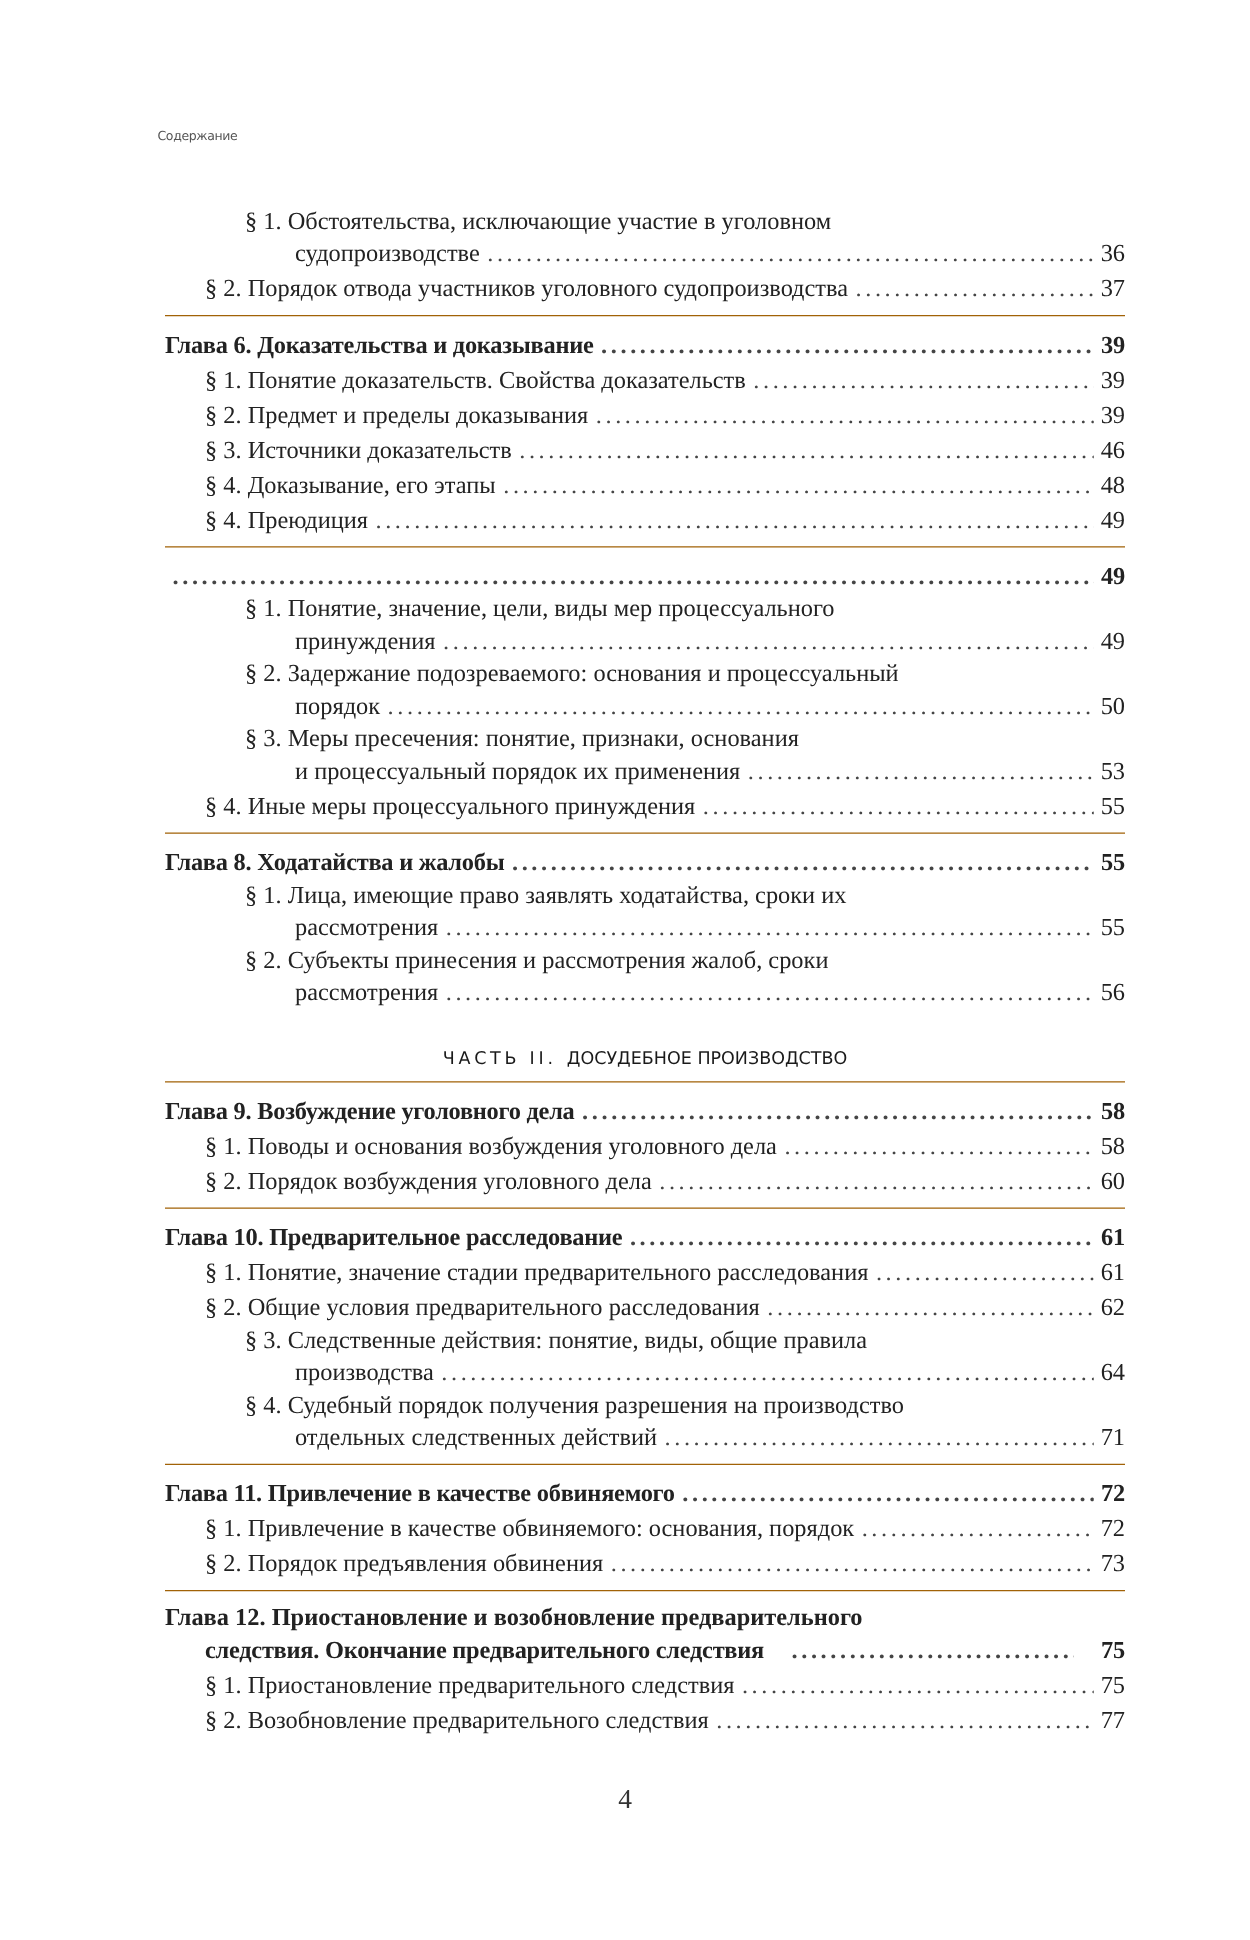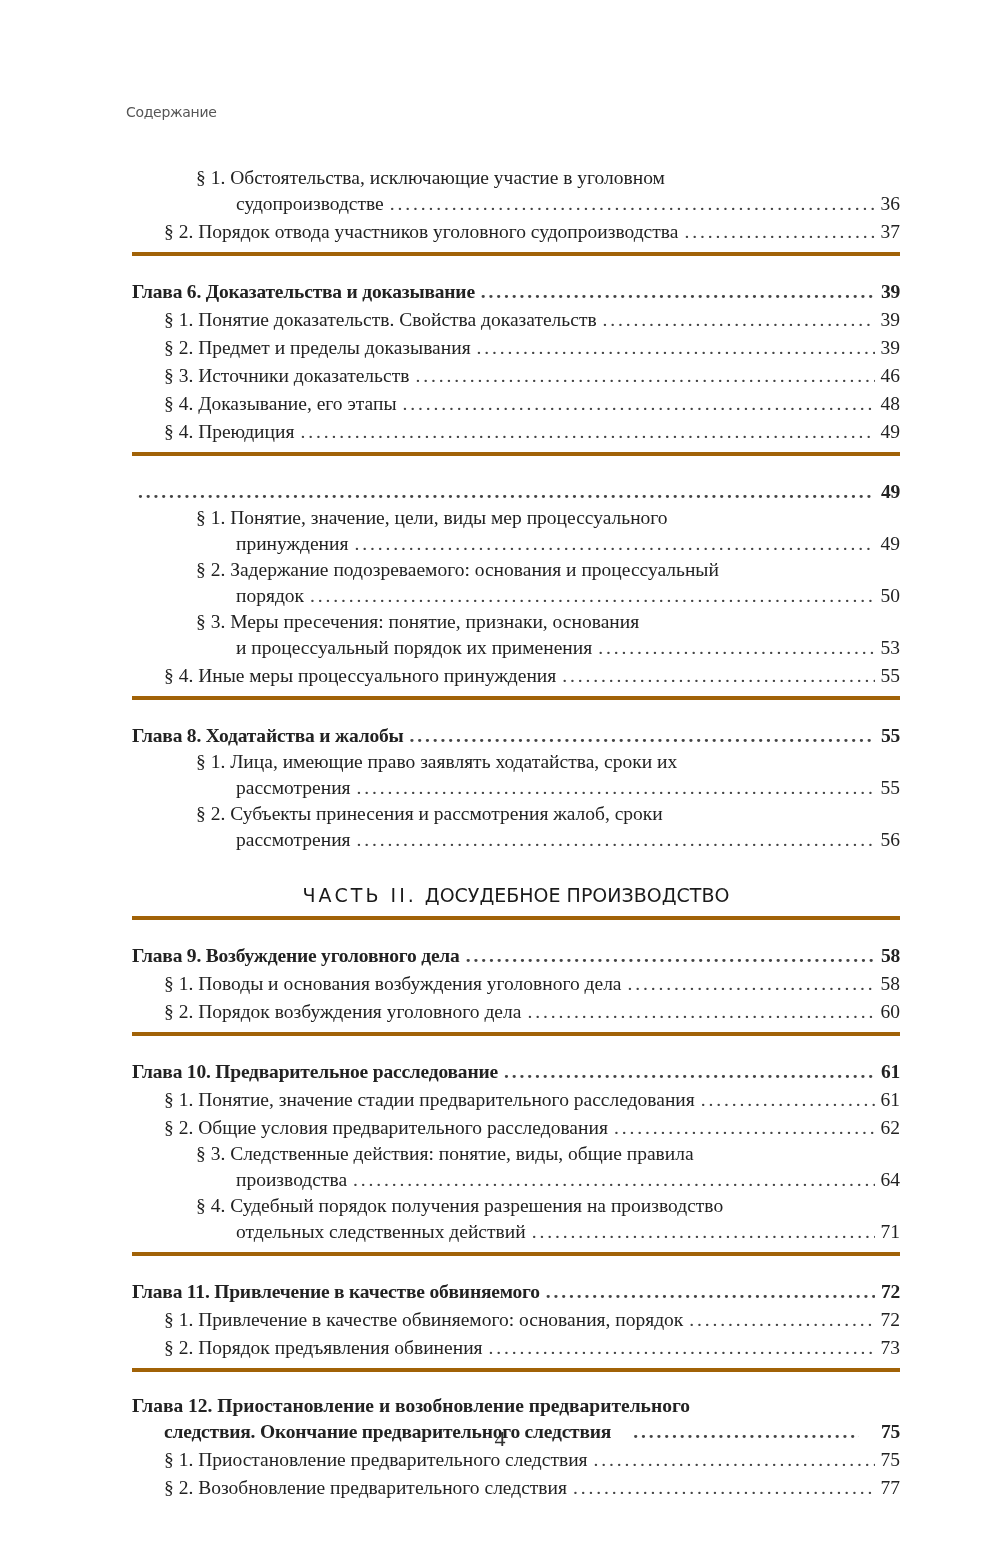--- a/index.html
+++ b/index.html
@@ -1,41 +1,41 @@
 <!DOCTYPE html>
 <html><head>
 <meta charset="utf-8">
 <style>
   html, body { margin: 0; padding: 0; background: #ffffff; }
   body { width: 1000px; height: 1552px; position: relative; overflow: hidden; color: #1a1a1a; }
   .running-head {
     position: absolute; left: 126px; top: 104px;
-    font-family: "DejaVu Sans", sans-serif; font-size: 14px; color: #555; letter-spacing: -0.3px;
+    font-family: "DejaVu Sans", sans-serif; font-size: 10px; color: #555; letter-spacing: -0.3px;
   }
   .toc {
     position: absolute; left: 132px; top: 166px; width: 768px;
     font-family: "Liberation Serif", serif; font-size: 19.5px; color: #222;
   }
   .row { display: flex; align-items: baseline; line-height: 28px; justify-content: space-between; }
   .row .lbl { white-space: nowrap; }
   .row .dots {
     flex: 1; overflow: hidden; white-space: nowrap; margin: 0 6px;
     color: #444; letter-spacing: 3.3px;
   }
   .row .dots::after { content: ". . . . . . . . . . . . . . . . . . . . . . . . . . . . . . . . . . . . . . . . . . . . . . . . . . . . . . . . . . . . . . . . . . . . . . . . . . . . . . . . . . . . . . . . . . . . . . . . . . . . . ."; letter-spacing: -1px; }
   .row .pg { white-space: nowrap; text-align: right; }
   .sec { padding-left: 32px; }
   .sec .first { padding-left: 32px; line-height: 24px; }
   .sec .cont { padding-left: 72px; }
-  .chap { border-top: 4px solid #a16207; padding-top: 22px; margin-top: 6px; }
+  .chap { border-top: 1px solid #a16207; padding-top: 10px; margin-top: 6px; }
   .chap .row.title { font-weight: bold; letter-spacing: -0.2px; }
   .chap .title-first { font-weight: bold; line-height: 24px; }
   .chap .title-cont { padding-left: 32px; gap: 16px; }
   .part {
-    text-align: center; font-family: "DejaVu Sans", sans-serif; font-size: 19px;
+    text-align: center; font-family: "DejaVu Sans", sans-serif; font-size: 14px;
     margin: 30px 0 10px 0; color: #1a1a1a;
   }
   .part .lead { letter-spacing: 3px; margin-right: 8px; }
   .page-num {
     position: absolute; top: 1426px; left: 0; width: 1000px; text-align: center;
     font-family: "Liberation Serif", serif; font-size: 22px; color: #333;
   }
 </style>
 </head>
 <body>

